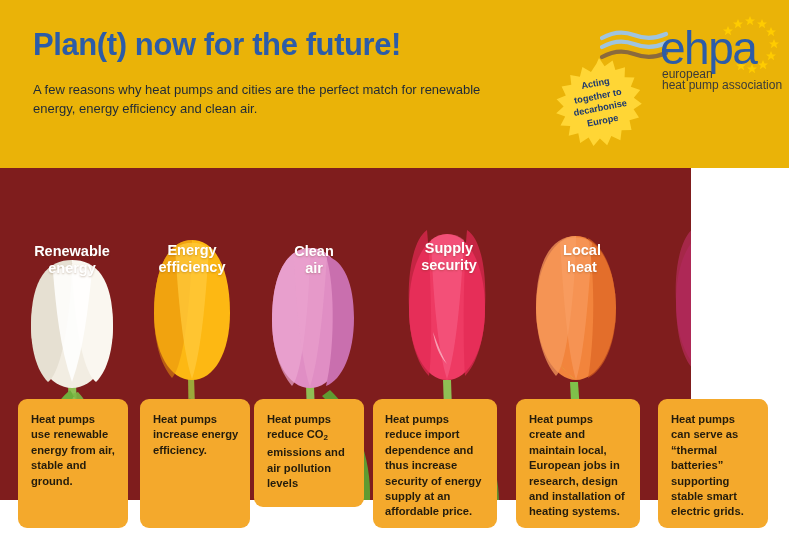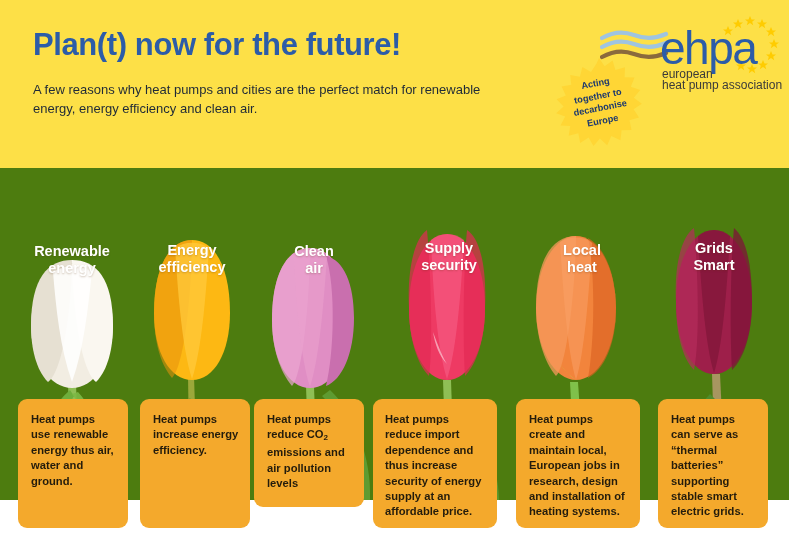--- a/index.html
+++ b/index.html
@@ -19,21 +19,21 @@
     background: #ffffff;
     overflow: hidden;
   }
 
   
   .header {
     position: absolute;
     left: 0; top: 0;
     width: 789px;
     height: 168px;
-    background: #fde047;
+    background: #eab308;
   }
 
   .headline {
     position: absolute;
     left: 33px;
     top: 27px;
     font-size: 31px;
     font-weight: bold;
     color: #2C5CA8;
     letter-spacing: -0.4px;
@@ -121,23 +121,23 @@
     line-height: 12.5px;
     text-align: center;
     pointer-events: none;
   }
 
   
   .hero {
     position: absolute;
     left: 0;
     top: 168px;
-    width: 789px;
+    width: 691px;
     height: 332px;
-    background: #4d7c0f;
+    background: #7f1d1d;
     overflow: hidden;
   }
 
   .tulip {
     position: absolute;
     bottom: 0;
     width: 128px;
     height: 332px;
   }
   .tulip svg { display: block; width: 100%; height: 100%; }
@@ -319,21 +319,21 @@
         <path d="M84 60 C96 70 102 96 102 134 C102 166 94 190 82 202 C80 174 80 100 84 60Z" fill="#7E1438" opacity="0.75"></path>
         <path d="M48 68 C57 60 71 60 80 68 C77 118 73 176 64 205 C55 176 51 118 48 68Z" fill="#72112F" opacity="0.5"></path>
       </svg>
     </div>
     <div class="tulip-label" style="left:650px; top:72px;">
       <div>Grids</div>
       <div>Smart</div>
     </div>
   </div>
 
-  <div class="fact-box" style="left:18px; top:399px; height:129px;">Heat pumps use renewable energy thus air, water and ground.</div>
+  <div class="fact-box" style="left:18px; top:399px; height:129px;">Heat pumps use renewable energy from air, stable and ground.</div>
 
   <div class="fact-box" style="left:140px; top:399px; height:129px;">Heat pumps increase energy efficiency.</div>
 
   <div class="fact-box" style="left:254px; top:399px; height:108px;">Heat pumps reduce CO<sub>2</sub> emissions and air pollution levels</div>
 
   <div class="fact-box wide" style="left:373px; top:399px; height:129px;padding-left:12px;">Heat pumps reduce import dependence and thus increase security of energy supply at an affordable price.</div>
 
   <div class="fact-box wide" style="left:516px; top:399px; height:129px;">Heat pumps create and maintain local, European jobs in research, design and installation of heating systems.</div>
 
   <div class="fact-box" style="left:658px; top:399px; height:129px;">Heat pumps can serve as “thermal batteries” supporting stable smart electric grids.</div>

